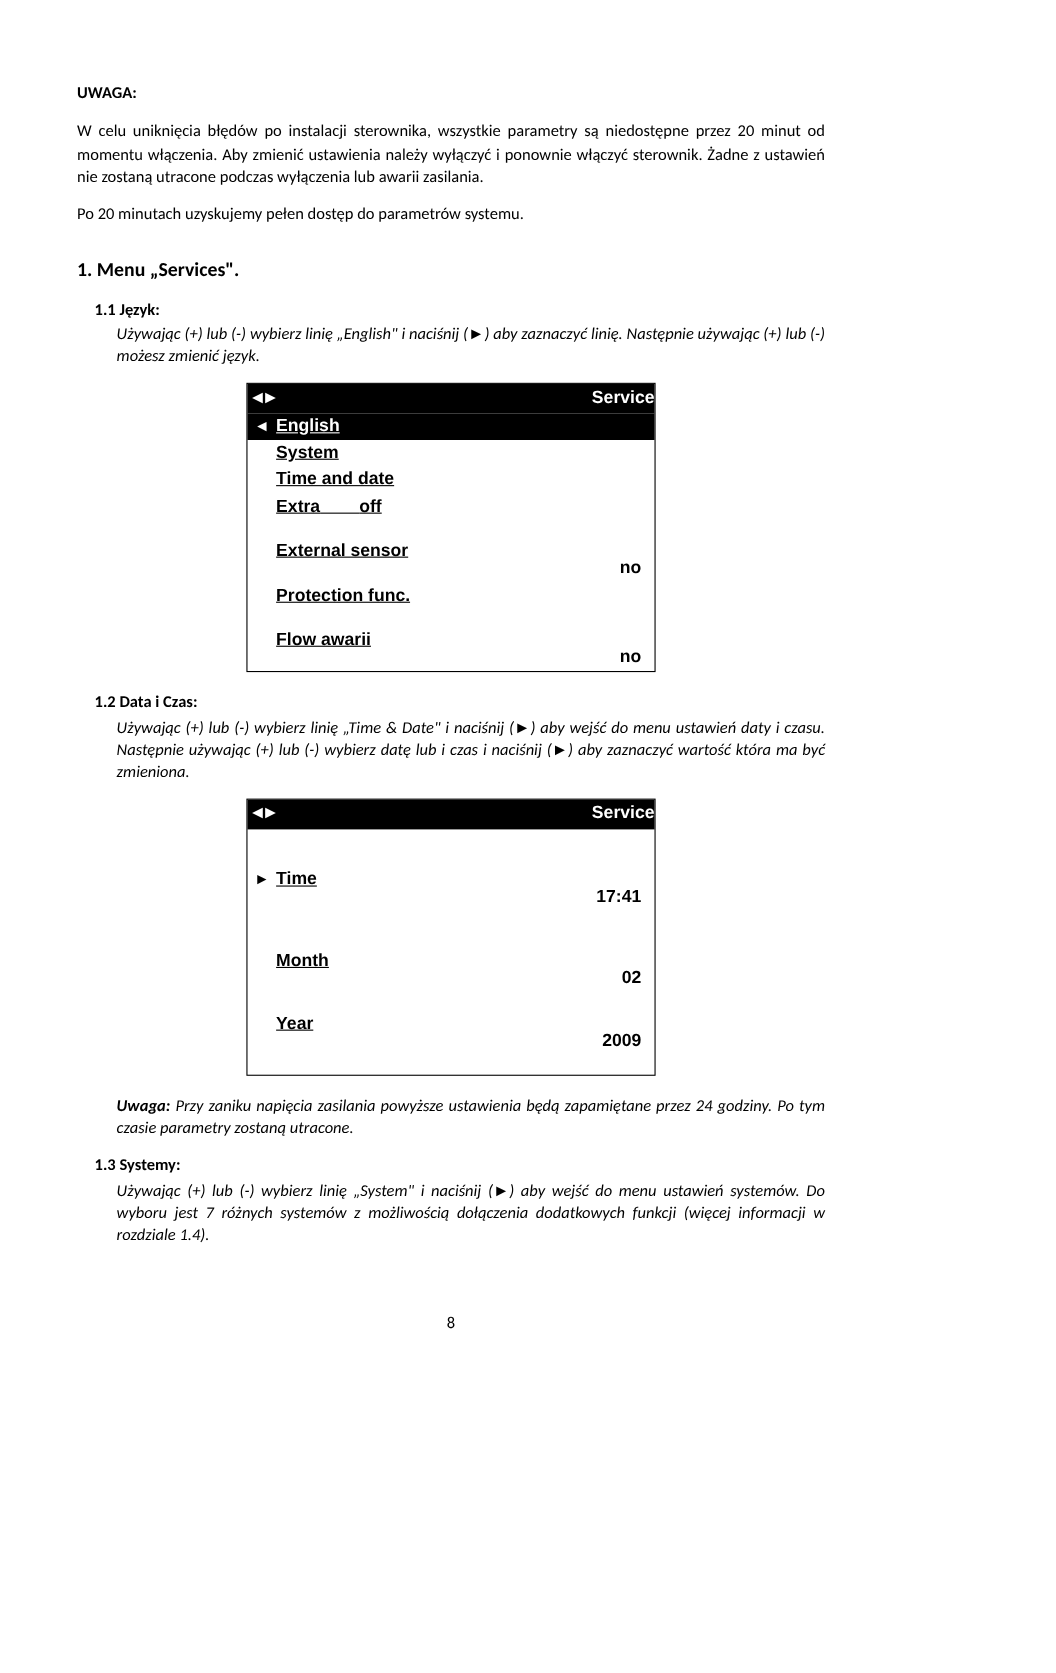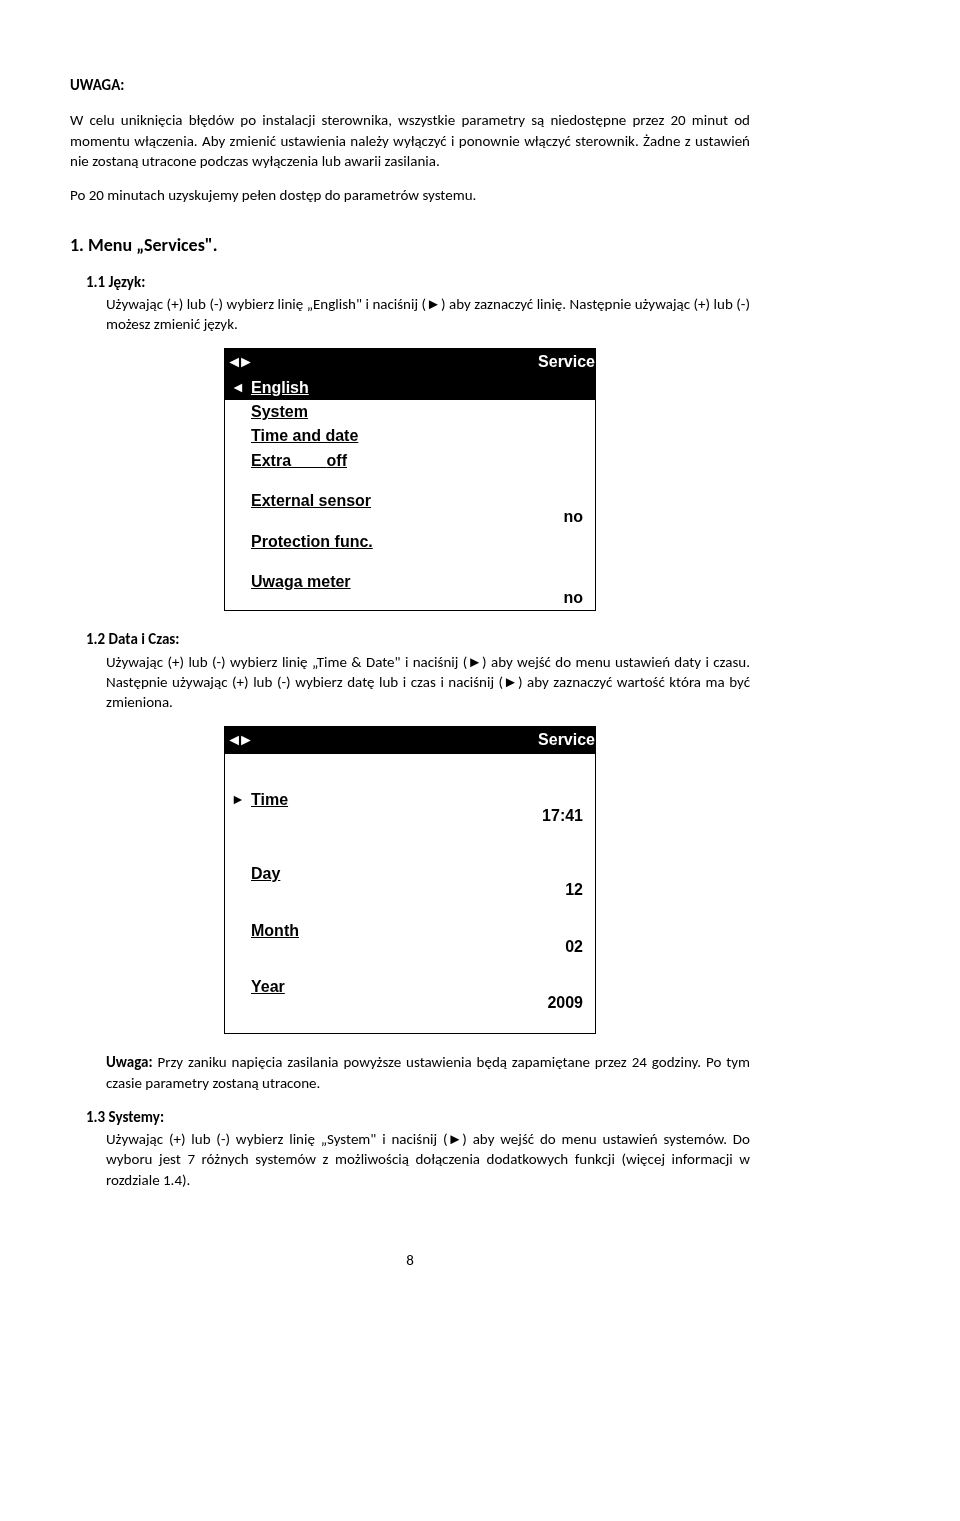--- a/index.html
+++ b/index.html
@@ -20,20 +20,21 @@
     font-size: 18px;
     margin: 28px 0 14px 0;
   }
   .sub-heading {
     font-weight: bold;
     margin: 14px 0 2px 16px;
   }
   .indent {
     margin-left: 36px;
     text-align: justify;
+    font-style: italic;
   }
   .screen {
     border: 1px solid #000;
     width: 370px;
     margin: 10px auto 18px auto;
     background: #fff;
     font-family: Arial, sans-serif;
     font-weight: bold;
     font-size: 16px;
     line-height: 1.4;
@@ -121,45 +122,40 @@
     <span class="glyph-cell"></span>
     <span class="label-cell">External sensor</span>
     <span class="val-cell">no</span>
   </div>
   <div class="screen-row">
     <span class="glyph-cell"></span>
     <span class="label-cell">Protection func.</span>
   </div>
   <div class="screen-row">
     <span class="glyph-cell"></span>
-    <span class="label-cell">Uwaga meter</span>
+    <span class="label-cell">Flow awarii</span>
     <span class="val-cell">no</span>
   </div>
 </div>
 
 <p class="sub-heading">1.2 Data i Czas:</p>
 <p class="para indent">Używając (+) lub (-) wybierz linię „Time &amp; Date" i naciśnij (►) aby wejść do menu ustawień daty i czasu. Następnie używając (+) lub (-) wybierz datę lub i czas i naciśnij (►) aby zaznaczyć wartość która ma być zmieniona.</p>
 
 <div class="screen">
   <div class="screen-head">
     <span class="glyph-cell">◄►</span>
     <span class="title-cell">Service</span>
   </div>
   <div class="spacer-row"></div>
   <div class="screen-row">
     <span class="glyph-cell">►</span>
     <span class="label-cell">Time</span>
     <span class="val-cell">17:41</span>
   </div>
   <div class="spacer-row"></div>
-  <div class="screen-row">
-    <span class="glyph-cell"></span>
-    <span class="label-cell">Day</span>
-    <span class="val-cell">12</span>
-  </div>
   <div class="screen-row">
     <span class="glyph-cell"></span>
     <span class="label-cell">Month</span>
     <span class="val-cell">02</span>
   </div>
   <div class="screen-row">
     <span class="glyph-cell"></span>
     <span class="label-cell">Year</span>
     <span class="val-cell">2009</span>
   </div>

